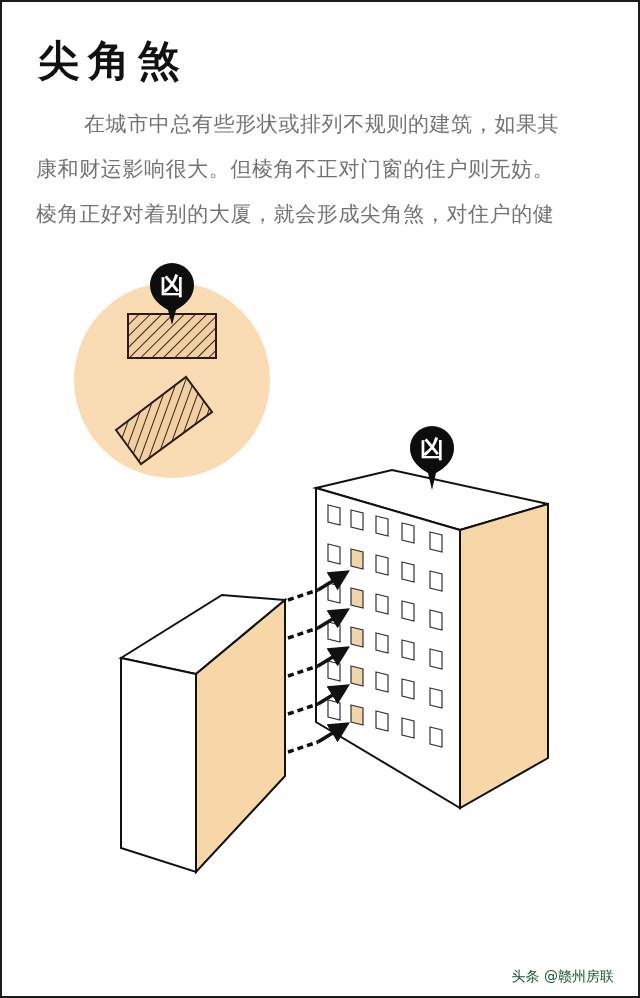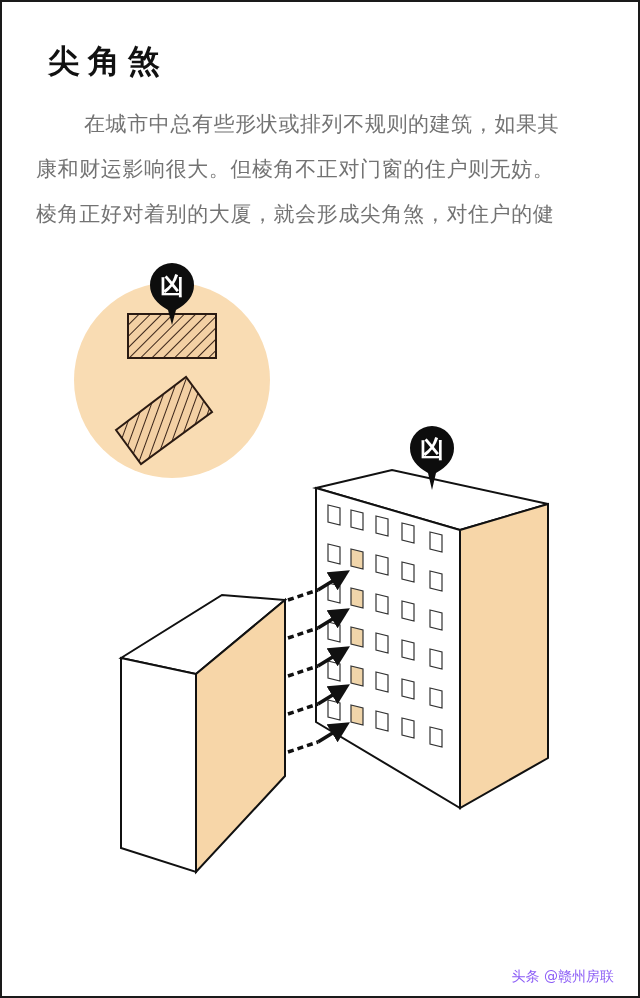--- a/index.html
+++ b/index.html
@@ -2,38 +2,38 @@
 <html><head>
   <meta charset="utf-8">
   <style>
     html, body { margin: 0; padding: 0; background: #ffffff; }
     body { width: 640px; height: 998px; position: relative; overflow: hidden; }
     .frame {
       position: absolute; left: 0; top: 0; width: 636px; height: 994px;
       border: 2px solid #1a1a1a; background: #ffffff;
     }
     .title {
-      position: absolute; left: 48px; top: 34px;
+      position: absolute; left: 38px; top: 34px;
       font-family: "DejaVu Serif", "Liberation Serif", serif;
-      font-size: 32px; font-weight: bold; letter-spacing: 8px; color: #111;
+      font-size: 42px; font-weight: bold; letter-spacing: 8px; color: #111;
       line-height: 54px;
     }
     .para {
       position: absolute; left: 36px; top: 102px; width: 570px;
       font-family: "DejaVu Serif", "Liberation Serif", serif;
       font-size: 21px; line-height: 45px; color: #737373;
       letter-spacing: 0.6px;
     }
     .para .line { display: block; white-space: nowrap; }
     .para .indent { padding-left: 48px; }
     .illus { position: absolute; left: 0; top: 0; }
     .watermark {
       position: absolute; right: 26px; top: 968px;
       font-family: "DejaVu Sans", "Liberation Sans", sans-serif;
-      font-size: 14px; color: #8b5cf6;
+      font-size: 14px; color: #14532d;
     }
   </style>
 </head>
 <body>
 
 <div class="frame"></div>
 
 <div class="title">尖角煞</div>
 
 <div class="para">

